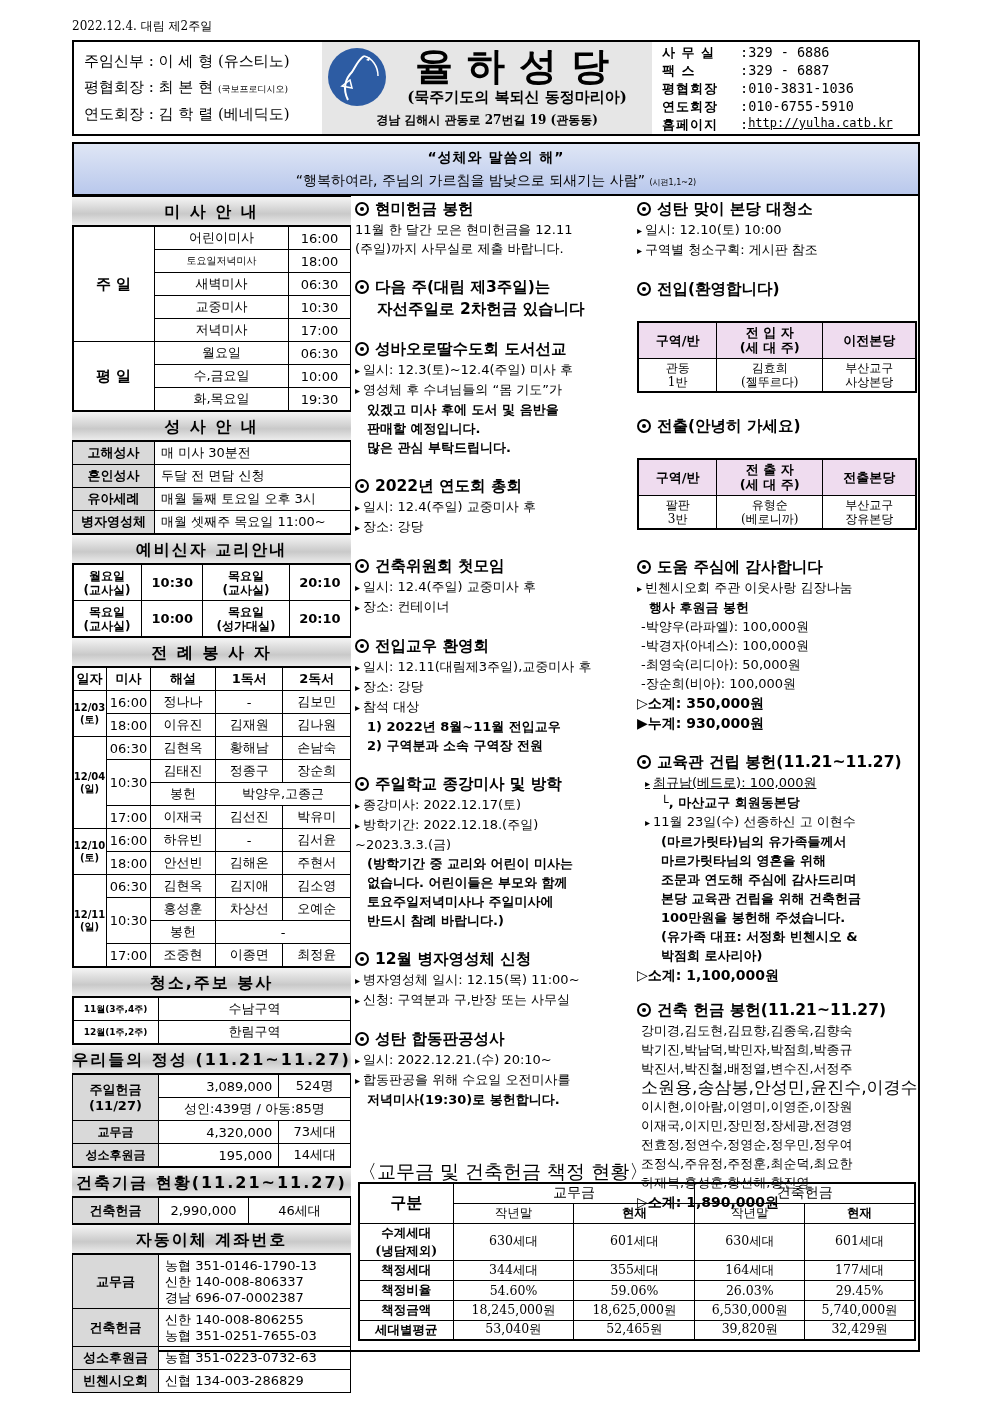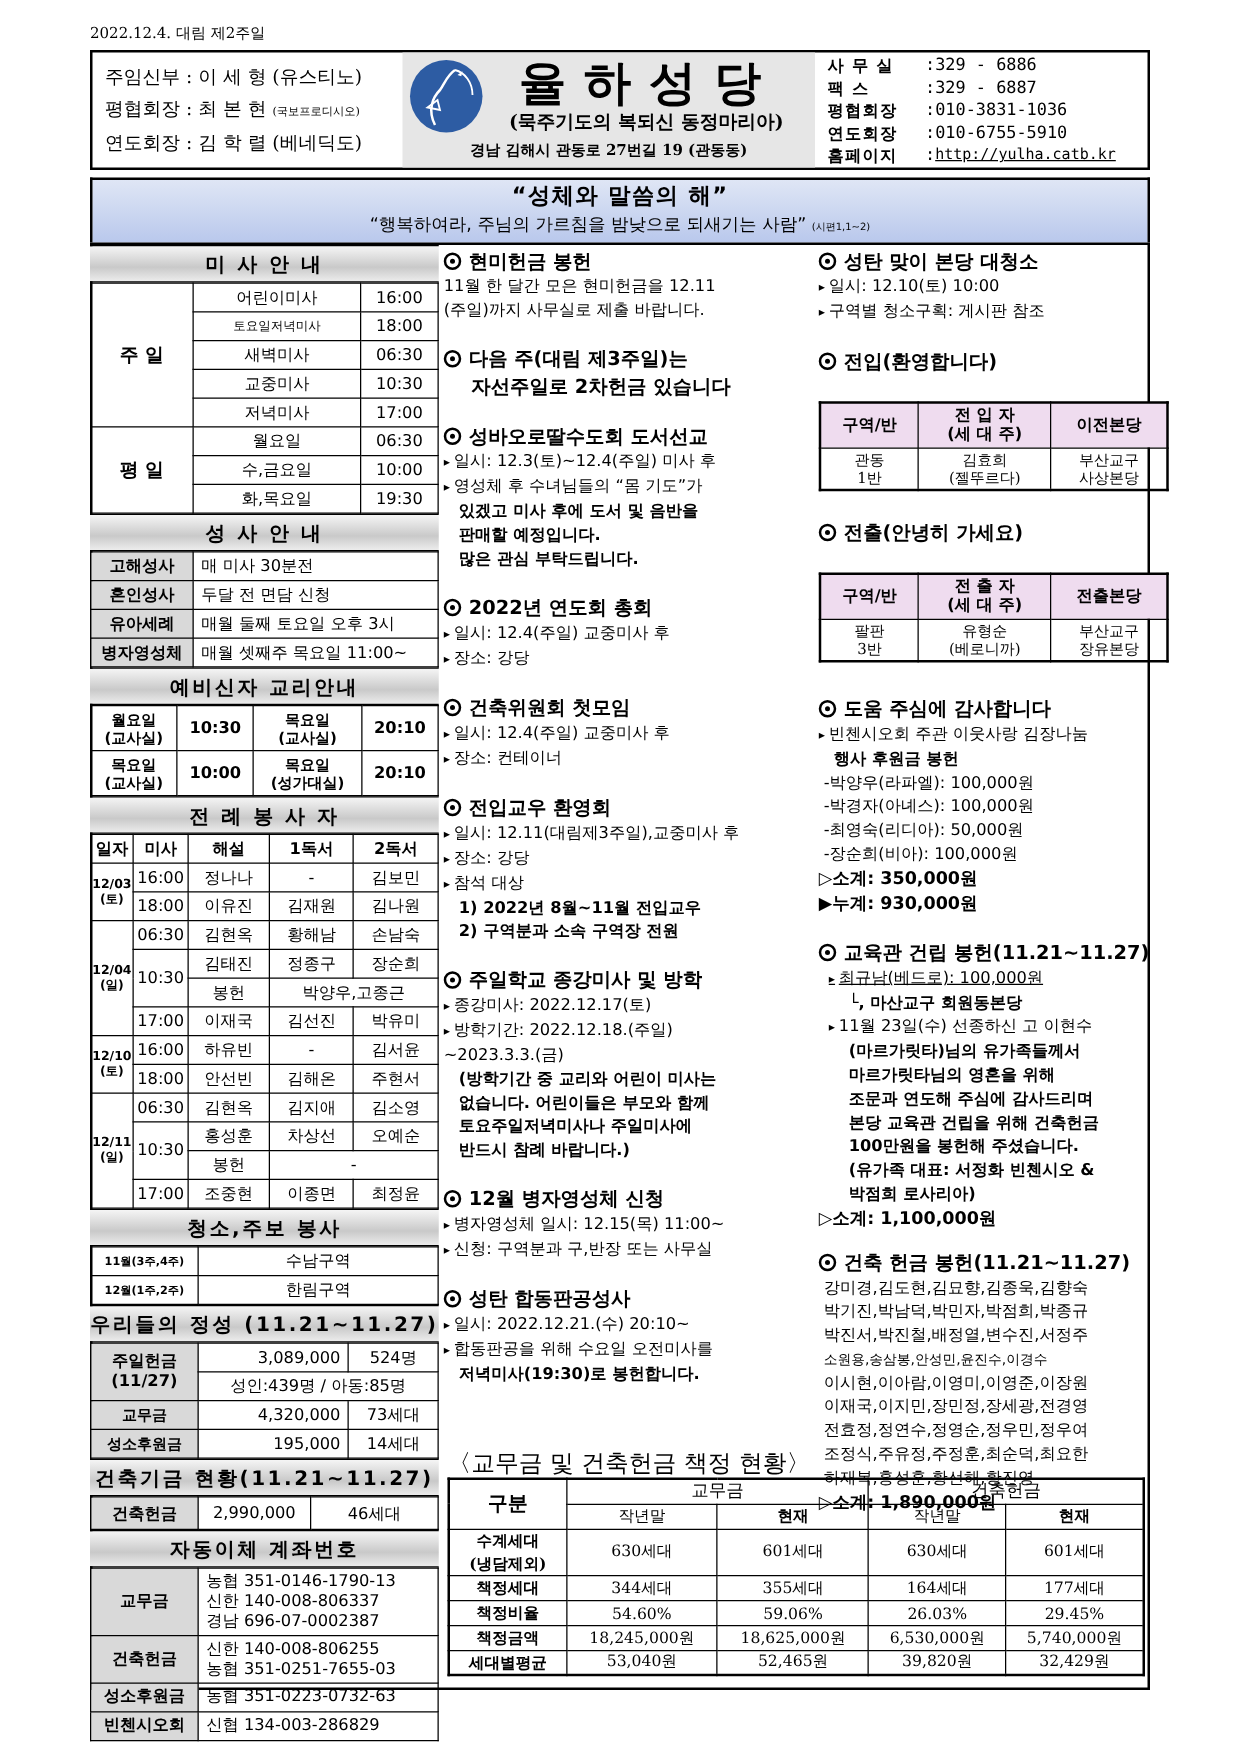--- a/index.html
+++ b/index.html
@@ -13,34 +13,34 @@
   .logo svg { width: 58px; height: 58px; }
   .church-name { position: absolute; left: 64px; right: 0; top: 0; text-align: center; font-size: 38px; font-weight: bold; letter-spacing: 14px; line-height: 48px; }
   .church-sub { position: absolute; left: 60px; right: 0; top: 46px; text-align: center; font-size: 15px; font-weight: bold; font-family: "DejaVu Serif", serif; }
   .church-addr { position: absolute; left: 0; right: 0; top: 70px; text-align: center; font-size: 12px; font-weight: bold; font-family: "DejaVu Serif", serif; }
   .hdr-right { flex: 1; padding: 2px 10px; font-family: "DejaVu Sans Mono", monospace; font-size: 13.5px; display: flex; flex-direction: column; justify-content: space-around; }
   .hdr-right .row { display: flex; white-space: nowrap; }
   .hdr-right .lbl { width: 78px; font-family: "DejaVu Serif", serif; font-weight: bold; font-size: 13px; letter-spacing: 1px; }
   .hdr-right .lnk { font-size: 12px; text-decoration: underline; }
 
   .theme { position: absolute; left: 72px; top: 142px; width: 848px; height: 52px; border: 2px solid #000; border-bottom: none; background: linear-gradient(#dfe6f5, #b9c8ec); text-align: center; }
-  .theme-title { font-size: 18px; font-weight: bold; line-height: 26px; letter-spacing: 1px; }
+  .theme-title { font-size: 14px; font-weight: bold; line-height: 26px; letter-spacing: 1px; }
   .theme-sub { font-size: 14px; line-height: 20px; }
   .theme-sub small { font-size: 8px; }
 
   .frame { position: absolute; left: 72px; top: 194px; width: 848px; height: 1158px; border: 2px solid #000; }
   .left { position: absolute; left: 72px; top: 196px; width: 279px; }
   .secthead { height: 30px; background: linear-gradient(#f5f5f5, #c9c9c9 60%, #ececec); border-top: 1px solid #000; border-bottom: 1px solid #000; text-align: center; font-size: 16px; font-weight: bold; line-height: 30px; letter-spacing: 2px; }
   table { border-collapse: collapse; width: 100%; }
   td, th { border: 1px solid #000; font-size: 13px; text-align: center; font-weight: normal; }
   .ltable td { height: 23px; }
   .bold { font-weight: bold; }
   .gray { background: #d9d9d9; }
   .mid { position: absolute; left: 355px; top: 198px; width: 272px; font-size: 13px; }
-  .right { position: absolute; left: 655px; top: 198px; width: 280px; font-size: 13px; }
+  .right { position: absolute; left: 637px; top: 198px; width: 280px; font-size: 13px; }
   .sec-title { font-size: 15.5px; font-weight: bold; line-height: 22px; white-space: nowrap; }
   .sec-title .bullet { display: inline-block; width: 14px; height: 14px; border: 2px solid #000; border-radius: 50%; position: relative; margin-right: 6px; vertical-align: -2px; }
   .sec-title .bullet::after { content: ""; position: absolute; left: 3px; top: 3px; width: 4px; height: 4px; background: #000; border-radius: 50%; }
   .line { line-height: 19px; white-space: nowrap; }
   .tri::before { content: "▸"; font-size: 10px; margin-right: 3px; }
   .indent { padding-left: 12px; font-weight: bold; }
   .gap { height: 18px; }
   .ptable th { background: #efdcef; font-weight: bold; font-size: 13px; line-height: 15px; height: 36px; }
   .ptable td { font-family: "DejaVu Serif", serif; font-size: 12px; line-height: 14px; height: 34px; }
   .ptable { border: 2px solid #000; margin-top: 21px; }
@@ -450,21 +450,21 @@
     <div class="line indent" style="padding-left:24px;">본당 교육관 건립을 위해 건축헌금</div>
     <div class="line indent" style="padding-left:24px;">100만원을 봉헌해 주셨습니다.</div>
     <div class="line indent" style="padding-left:24px;">(유가족 대표: 서정화 빈첸시오 &amp;</div>
     <div class="line indent" style="padding-left:24px;">박점희 로사리아)</div>
     <div class="bold-line">▷소계: 1,100,000원</div>
     <div class="gap" style="height:14px"></div>
     <div class="sec-title"><span class="bullet"></span>건축 헌금 봉헌(11.21~11.27)</div>
     <div class="line" style="padding-left:4px;font-size:13px">강미경,김도현,김묘향,김종욱,김향숙</div>
     <div class="line" style="padding-left:4px;font-size:13px">박기진,박남덕,박민자,박점희,박종규</div>
     <div class="line" style="padding-left:4px;font-size:13px">박진서,박진철,배정열,변수진,서정주</div>
-    <div class="line" style="padding-left:4px;font-size:11px">소원용,송삼봉,안성민,윤진수,이경수</div>
+    <div class="line" style="padding-left:4px;font-size:17px">소원용,송삼봉,안성민,윤진수,이경수</div>
     <div class="line" style="padding-left:4px;font-size:13px">이시현,이아람,이영미,이영준,이장원</div>
     <div class="line" style="padding-left:4px;font-size:13px">이재국,이지민,장민정,장세광,전경영</div>
     <div class="line" style="padding-left:4px;font-size:13px">전효정,정연수,정영순,정우민,정우여</div>
     <div class="line" style="padding-left:4px;font-size:13px">조정식,주유정,주정훈,최순덕,최요한</div>
     <div class="line" style="padding-left:4px;font-size:13px">하재복,홍성훈,황선해,황진영</div>
     <div class="bold-line">▷소계: 1,890,000원</div>
   </div>
 
 <div class="bottom-table">
   <div class="bottom-title">〈교무금 및 건축헌금 책정  현황〉</div>

